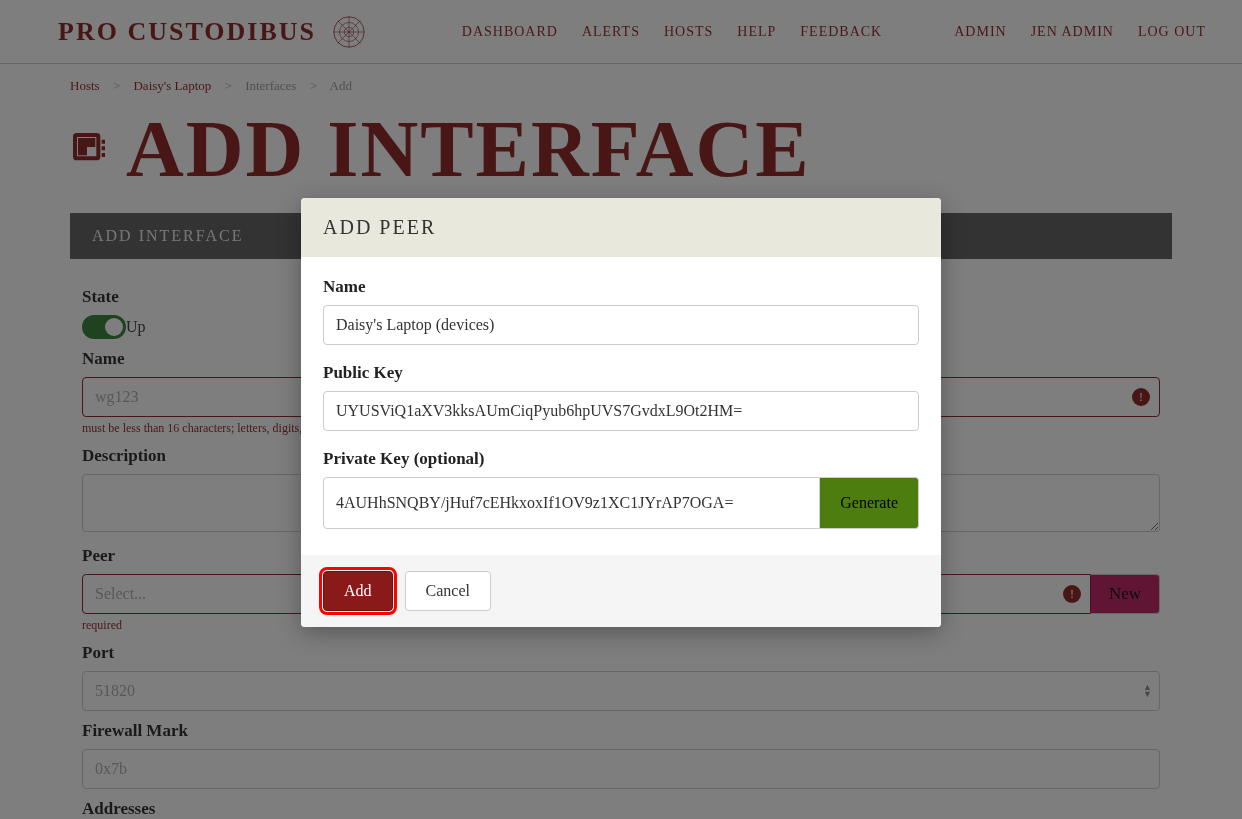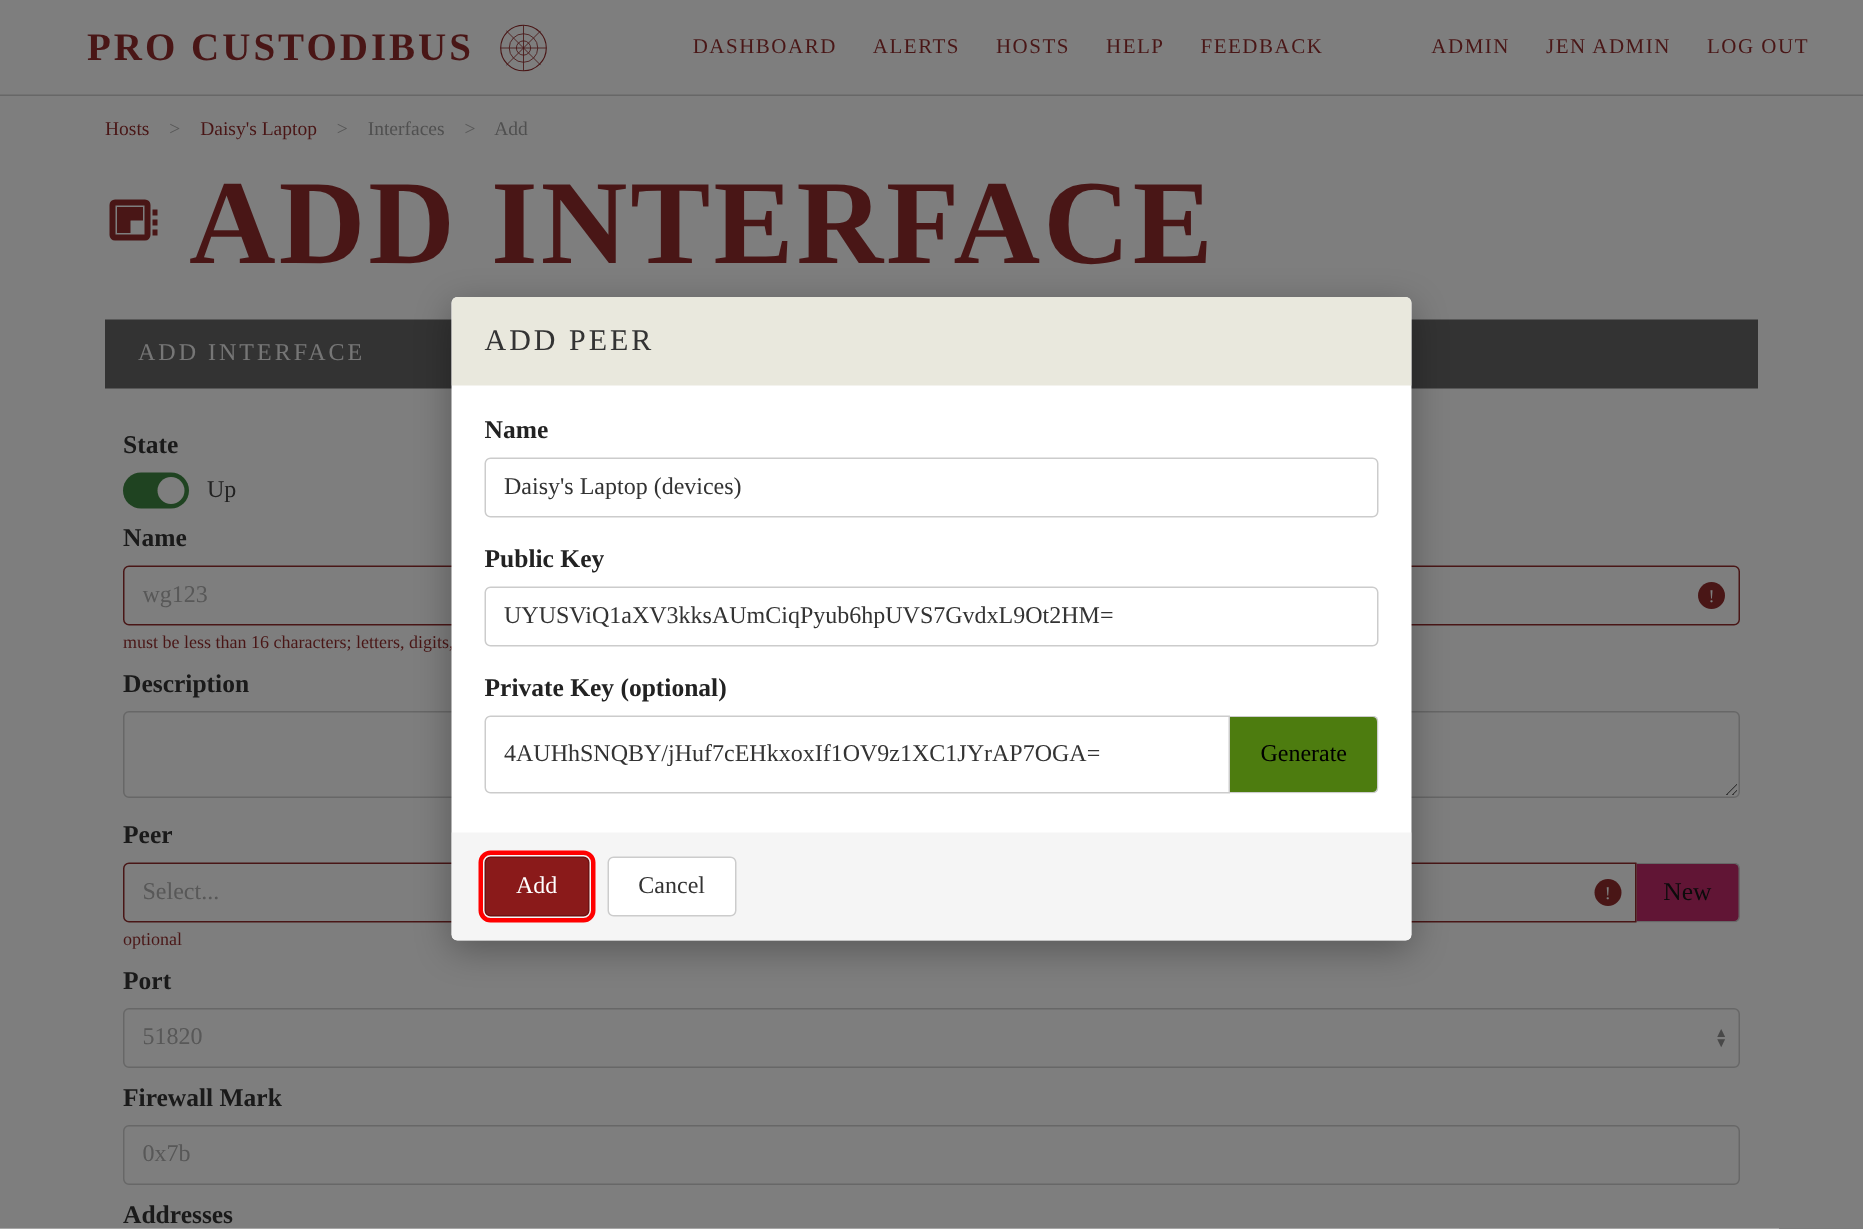--- a/index.html
+++ b/index.html
@@ -66,21 +66,21 @@
   .section-tab {
     background: #5a5a5a;
     color: #eee;
     padding: 14px 22px;
     font-size: 16px;
     letter-spacing: 2px;
     text-transform: uppercase;
   }
   .form { padding: 18px 12px; }
   .label { font-weight: bold; font-size: 17px; margin: 10px 0 8px; color:#222;}
-  .toggle-row { display: flex; align-items: center; gap: 12px; margin-bottom: 6px;}
+  .toggle-row { display: flex; align-items: center; gap: 0; margin-bottom: 6px;}
   .toggle {
     width: 44px; height: 24px; border-radius: 14px; background:#2e7d32; position:relative;
   }
   .toggle::after {
     content:""; position:absolute; right:3px; top:3px; width:18px; height:18px;
     background:#fff; border-radius:50%;
   }
   .input {
     width: 100%;
     border: 1px solid #ccc;
@@ -221,21 +221,21 @@
     <textarea class="input textarea" style=""></textarea>
 
     <div class="label">Peer</div>
     <div class="peer-row">
       <div class="input-wrap">
         <input class="input err" placeholder="Select..." style="">
         <span class="err-icon">!</span>
       </div>
       <button class="new-btn">New</button>
     </div>
-    <div class="helper-err">optional</div>
+    <div class="helper-err">required</div>
 
     <div class="label">Port</div>
     <div class="input-wrap">
       <input class="input port-input" placeholder="51820" style="">
       <span class="spinner">▲<br>▼</span>
     </div>
 
     <div class="label">Firewall Mark</div>
     <div class="input-wrap">
       <input class="input port-input" placeholder="0x7b" style="">

